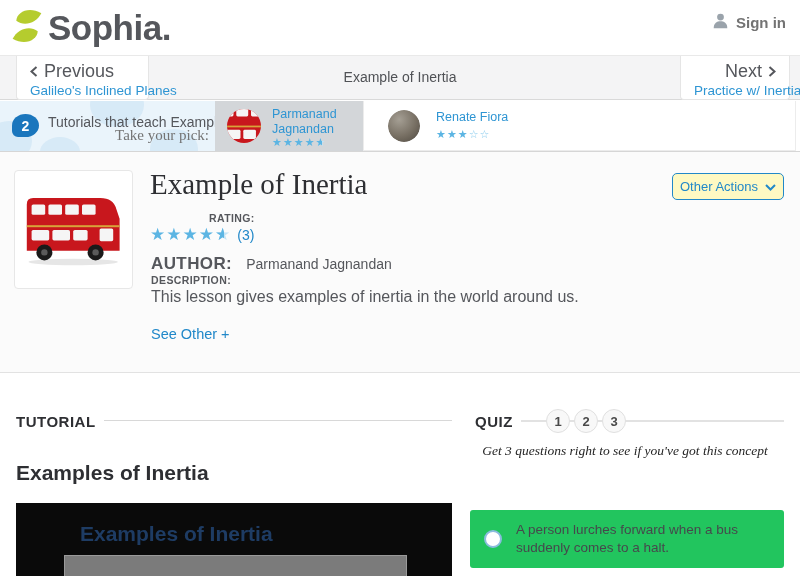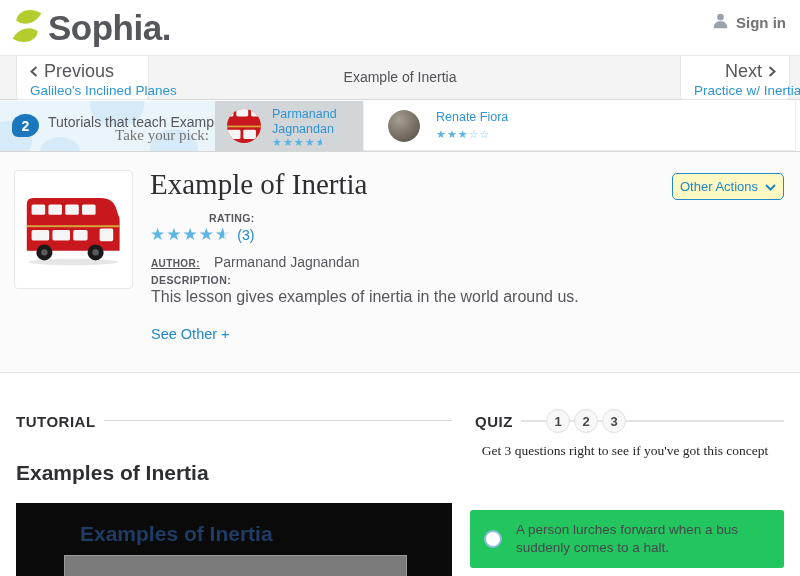--- a/index.html
+++ b/index.html
@@ -59,21 +59,21 @@
                   font-size:29px; color:#2e2f33; }
   .other-actions { position:absolute; left:672px; top:21px; width:112px; height:27px; background:#fef9c3;
                    border:1px solid #2188c9; border-radius:5px; color:#2188c9; font-size:13px;
                    display:flex; align-items:center; justify-content:center; gap:7px; cursor:pointer; }
   .meta-label { font-size:10.5px; font-weight:bold; color:#55575c; letter-spacing:.4px; }
   .rating-label { position:absolute; left:166px; top:60px;margin-left:43px; }
   .rating-row { position:absolute; left:150px; top:72px; font-size:17px; letter-spacing:1px;
                 display:flex; align-items:center; }
   .rating-count { font-size:14px; color:#2188c9; margin-left:6px; letter-spacing:0; cursor:pointer; }
   .author-row { position:absolute; left:151px; top:102px; display:flex; align-items:baseline; gap:14px; }
-  .author-row .meta-label { font-size:10px;text-decoration:underline; }
+  .author-row .meta-label { font-size:17px; }
   .author-name { font-size:14px; color:#55575c; }
   .desc-label { position:absolute; left:151px; top:122px; }
   .desc-text { position:absolute; left:151px; top:135px; width:560px; font-size:16px; color:#55575c;
                line-height:19px; }
   .see-more { position:absolute; left:151px; top:174px; font-size:14.5px; color:#2188c9; cursor:pointer; }
 
   
   .section-label { font-size:15px; font-weight:bold; color:#2e2f33; letter-spacing:.5px; }
   .tutorial-label { position:absolute; left:16px; top:413px; }
   .tutorial-rule { position:absolute; left:104px; top:420px; width:348px; height:1px; background:#d8d8d8; }
@@ -83,21 +83,21 @@
   .video-slide-box { position:absolute; left:48px; top:52px; width:343px; height:21px; background:#7b7b7b;
                      border:1px solid #9a9a9a; border-bottom:none; }
 
   .quiz-label { position:absolute; left:475px; top:413px; }
   .quiz-rule { position:absolute; left:521px; top:420px; width:263px; height:2px; background:#e2e2e2; }
   .quiz-step { position:absolute; top:409px; width:24px; height:24px; border-radius:50%; background:#f8f8f8;
                border:1px solid #e0e0e0; font-size:13px; font-weight:bold; color:#4a4a4a;
                display:flex; align-items:center; justify-content:center; }
   .step-1 { left:546px; } .step-2 { left:574px; } .step-3 { left:602px; }
   .quiz-tagline { position:absolute; left:462px; top:443px; width:326px; text-align:center;
-                  font-family:cursive; font-size:13.5px; color:#252525; white-space:nowrap; }
+                  font-family:cursive; font-size:13.5px; color:#252525; white-space:nowrap;font-style:italic; }
   .quiz-question { position:absolute; left:470px; top:469px; width:320px; font-size:14px; font-weight:bold;
                    color:#55575c; }
   .quiz-option { position:absolute; left:470px; top:510px; width:314px; height:58px; background:#22c55e;
                  border-radius:3px; display:flex; align-items:center; padding:0 14px; gap:14px; cursor:pointer; }
   .radio { width:18px; height:18px; border-radius:50%; background:#fff; border:2px solid #8bbcdd;
            flex:0 0 18px; cursor:pointer; }
   .option-text { font-size:13.5px; color:#46484c; line-height:18px; width:262px; }
 
   
   .st { display:inline-block; position:relative; }

